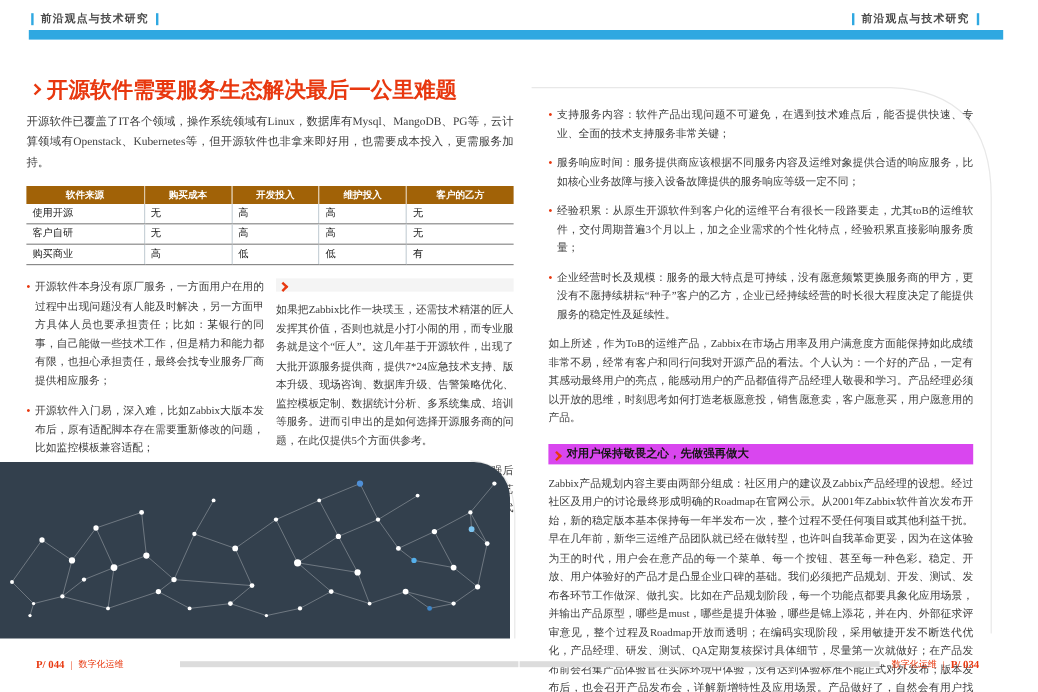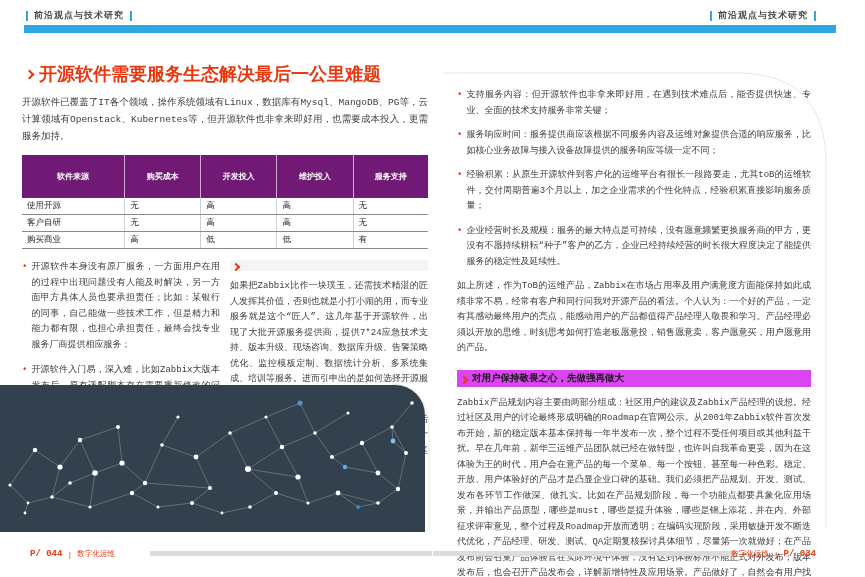--- a/index.html
+++ b/index.html
@@ -1,40 +1,40 @@
 <!DOCTYPE html>
 <html><head>
 <meta charset="utf-8">
 <style>
   html,body{margin:0;padding:0;background:#fff;}
   .spread{
     position:relative;width:836px;height:577px;background:#ffffff;overflow:hidden;
-    font-family:Liberation Mono, monospace;color:#3f3f3f;
+    font-family:Liberation Serif, serif;color:#3f3f3f;
   }
   
   .running-head{position:absolute;top:9px;display:flex;align-items:center;gap:6px;
     font-size:9px;font-weight:bold;color:#4a4a4a;letter-spacing:1px;}
   .running-head.left{left:26px;}
   .running-head.right{right:20px;}
   .head-rule{width:2px;height:10px;background:#2fa8e1;}
   .top-bar{position:absolute;left:24px;top:25px;width:818px;height:8px;background:#2fa8e1;}
 
   
   .sec-title{display:flex;align-items:flex-start;gap:6px;margin:0 0 11px 4px;
     font-size:18px;line-height:15px;font-weight:bold;color:#e8380f;}
   .chevron{flex:0 0 auto;width:5px;height:5px;margin-top:3px;
     border-top:2px solid #e8380f;border-right:2px solid #e8380f;transform:rotate(45deg);}
   .chevron.small{width:4px;height:4px;margin-top:3px;}
 
   
   .page-left{position:absolute;left:22px;top:68px;width:406px;}
   .intro{margin:0 0 10px;font-size:9.5px;line-height:17px;text-align:justify;color:#3c3c3c;}
   table.cmp{width:100%;border-collapse:collapse;margin:0 0 11px;}
-  table.cmp th{background:#701a75;color:#fff;font-size:8px;font-weight:bold;
-    padding:16px 0;text-align:center;border-left:1px solid rgba(255,255,255,.65);}
+  table.cmp th{background:#a16207;color:#fff;font-size:8px;font-weight:bold;
+    padding:2px 0;text-align:center;border-left:1px solid rgba(255,255,255,.65);}
   table.cmp th:first-child{border-left:none;}
   table.cmp td{font-size:8.5px;color:#222;padding:2px 5px;border-bottom:1px solid #8a8a8a;
     border-left:1px solid #c9d2d8;}
   table.cmp td:first-child{border-left:none;}
   .cols{display:flex;gap:10px;}
   .col{flex:1;font-size:9px;line-height:15.5px;text-align:justify;color:#3c3c3c;}
   .b{display:flex;gap:4px;margin:0 0 10px;}
   .b .dot{flex:0 0 auto;color:#e8380f;font-weight:bold;}
   .col-head{display:flex;gap:5px;align-items:flex-start;background:#f4f4f4;
     margin:0 0 8px;padding:1px 3px;font-size:9.5px;line-height:15px;font-weight:bold;color:#151515;}
@@ -102,21 +102,21 @@
     </h1>
     <p class="intro">开源软件已覆盖了IT各个领域，操作系统领域有Linux，数据库有Mysql、MangoDB、PG等，云计算领域有Openstack、Kubernetes等，但开源软件也非拿来即好用，也需要成本投入，更需服务加持。</p>
 
     <table class="cmp">
       <thead>
         <tr>
           <th>软件来源</th>
           <th>购买成本</th>
           <th>开发投入</th>
           <th>维护投入</th>
-          <th>服务支持</th>
+          <th>客户的乙方</th>
         </tr>
       </thead>
       <tbody>
         <tr>
           <td>使用开源</td>
           <td>无</td>
           <td>高</td>
           <td>高</td>
           <td>无</td>
         </tr>
@@ -278,21 +278,21 @@
           <circle cx="345" cy="82" r="2.2" fill="#55b0ec"></circle>
         <circle cx="393" cy="56" r="2.4" fill="#7cc4f0"></circle>
           <circle cx="358" cy="122" r="2.0" fill="#3e86c9"></circle>
       </g>
     </svg>
   </div>
 
   <section class="page-right">
     <p class="rb">
       <span class="dot">•</span>
-      <span>支持服务内容：但开源软件也非拿来即好用，在遇到技术难点后，能否提供快速、专业、全面的技术支持服务非常关键；</span>
+      <span>支持服务内容：软件产品出现问题不可避免，在遇到技术难点后，能否提供快速、专业、全面的技术支持服务非常关键；</span>
     </p>
     <p class="rb">
       <span class="dot">•</span>
       <span>服务响应时间：服务提供商应该根据不同服务内容及运维对象提供合适的响应服务，比如核心业务故障与接入设备故障提供的服务响应等级一定不同；</span>
     </p>
     <p class="rb">
       <span class="dot">•</span>
       <span>经验积累：从原生开源软件到客户化的运维平台有很长一段路要走，尤其toB的运维软件，交付周期普遍3个月以上，加之企业需求的个性化特点，经验积累直接影响服务质量；</span>
     </p>
     <p class="rb">

